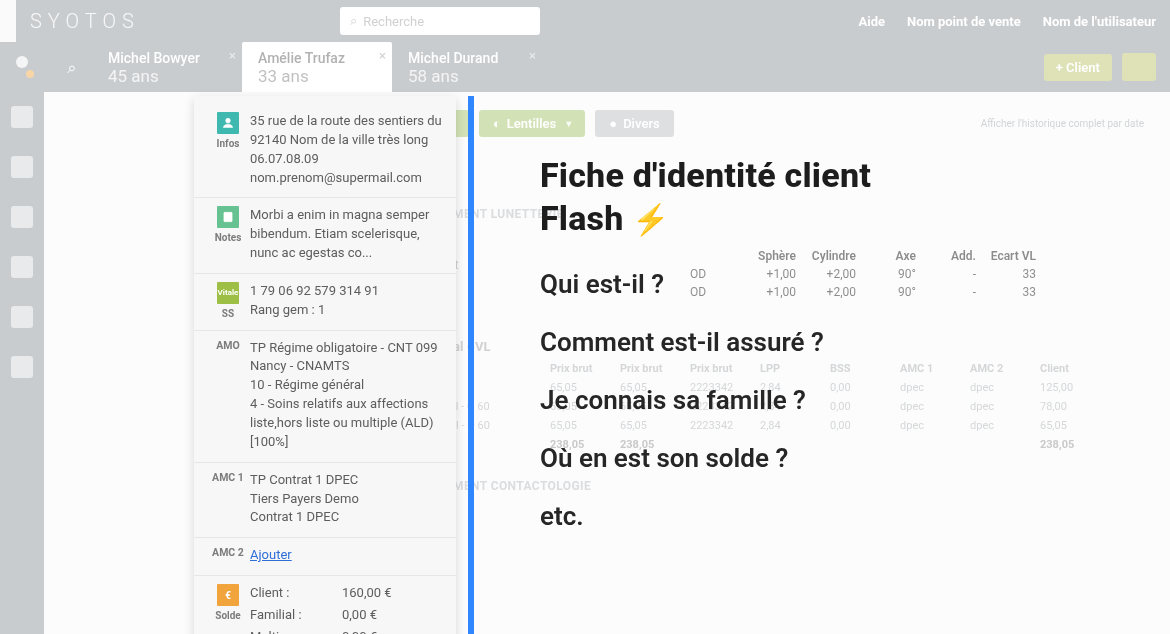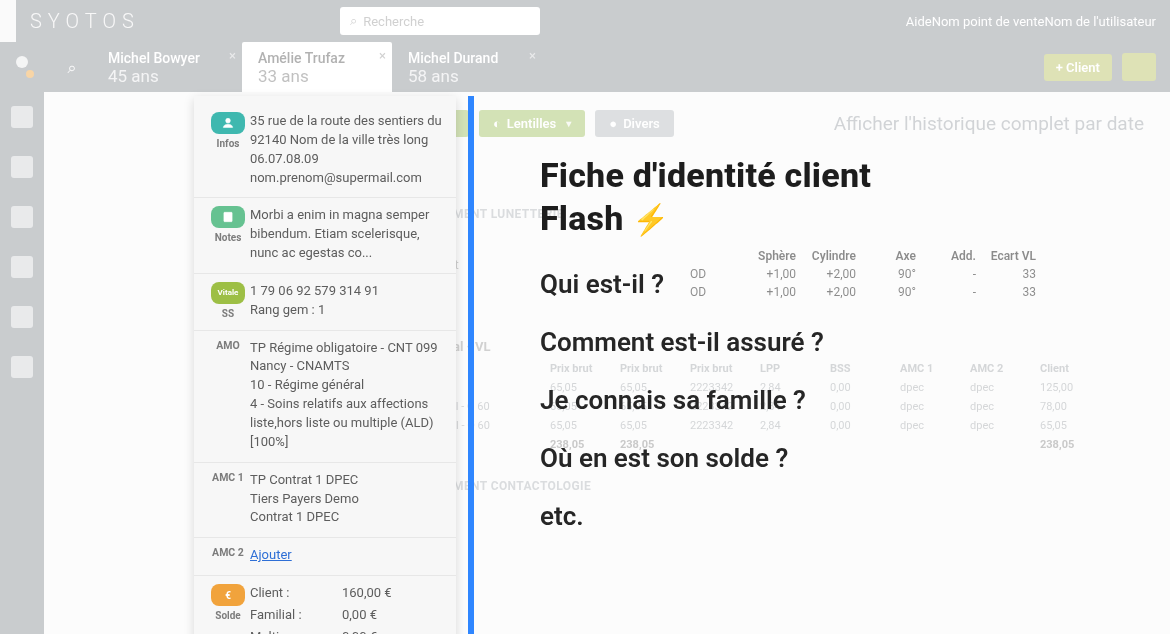--- a/index.html
+++ b/index.html
@@ -23,21 +23,21 @@
     padding: 0 14px;
     gap: 20px;
     color: #fff;
   }
   .brand { font-size: 20px; font-weight: 300; letter-spacing: 6px; color: #f0f0f0; }
   .search-global {
     width: 200px; height: 28px; background: #fff; border-radius: 3px;
     display: flex; align-items: center; padding: 0 10px; color: #999; font-size: 13px; gap: 6px;
     margin-left: 180px;
   }
-  .topbar-right { margin-left: auto; display: flex; font-size: 13px; font-weight: 400; align-items: center; }
+  .topbar-right { margin-left: auto; display: flex; gap: 22px; font-size: 13px; font-weight: 700; align-items: center; }
 
   .leftrail {
     position: absolute; left: 0; top: 42px; bottom: 0; width: 44px;
     background: #8a8f95;
     display: flex; flex-direction: column; align-items: center; padding-top: 14px; gap: 28px;
   }
   .leftrail .ico { width: 22px; height: 22px; background: rgba(255,255,255,0.6); border-radius: 3px; }
   .leftrail .ico.user { border-radius: 50% 50% 4px 4px; position:relative; background:none;}
   .leftrail .ico.user::before{content:"";position:absolute;width:12px;height:12px;background:rgba(255,255,255,.8);border-radius:50%;top:0;left:5px;}
   .leftrail .ico.user::after{content:"";position:absolute;width:20px;height:10px;background:rgba(255,255,255,.8);border-radius:10px 10px 0 0;bottom:0;left:1px;}
@@ -67,21 +67,21 @@
   .content {
     position:absolute; left:44px; top:92px; right:0; bottom:0;
     background:#fafafa; padding: 18px 26px;
     color:#7a7a7a; font-size:13px;
   }
   .action-buttons { display:flex; gap:10px; align-items:center; margin-left:270px;}
   .pill { display:inline-flex; align-items:center; gap:6px; padding:6px 14px; border-radius:3px; font-size:13px; font-weight:600; color:#fff;}
   .pill.green { background:#9fbf5e; }
   .pill.grey  { background:#b5b9bd; }
   .pill .caret { font-size:10px; opacity:.85; margin-left:4px;}
-  .history-link { margin-left:auto; color:#9aa0a6; font-size:19px;}
+  .history-link { margin-left:auto; color:#9aa0a6; font-size:10px;}
   .row-head { display:flex; align-items:center;}
 
   .section-line { margin-top:22px; font-size:12px; font-weight:700; color:#aeb3b8; letter-spacing:.4px; margin-left:270px;}
   .section-line .chev { margin-right:8px; font-size:10px;}
   .ordon { margin-left:270px; margin-top:14px; font-size:13px; color:#9a9a9a; line-height:1.55;}
   .presc-table { margin-left:620px; margin-top:-46px; font-size:12px; color:#000000;}
   .presc-table .hd {display:flex; gap:14px; font-weight:600;}
   .presc-table .rw {display:flex; gap:14px; margin-top:4px;}
   .presc-table span{min-width:46px; text-align:right;}
   .presc-table span:first-child{text-align:left;}
@@ -104,21 +104,21 @@
     padding: 8px 0 10px;
     z-index: 10;
   }
   .info-row { display:flex; padding: 8px 12px 10px; border-top:1px solid #e7e7e7; }
   .info-row:first-child { border-top:none; }
   .info-row .label {
     width: 44px; flex:0 0 44px; display:flex; flex-direction:column; align-items:center;
     font-size:10px; font-weight:700; color:#7c7c7c; gap:4px;
   }
   .info-row .label .sq {
-    width:34px; height:22px; border-radius:8px; display:flex; align-items:center; justify-content:center;
+    width:22px; height:22px; border-radius:1px; display:flex; align-items:center; justify-content:center;
   }
   .sq.teal { background:#3fb8af; }
   .sq.mint { background:#66c291; }
   .sq.lime { background:#9dbf45; color:#fff; font-size:8px; font-weight:700;}
   .sq.orange { background:#f1a33c; }
   .sq svg { width:14px; height:14px; fill:#fff; stroke:#fff;}
   .info-row .body { flex:1; line-height:1.45; }
   .info-row .body a { color:#2e6fd6; text-decoration:underline; cursor:pointer;}
   .info-row .smalltag { font-size:10.5px; font-weight:700; color:#7c7c7c;}
   .solde-grid { display:grid; grid-template-columns: 74px auto; gap:3px 18px; }

